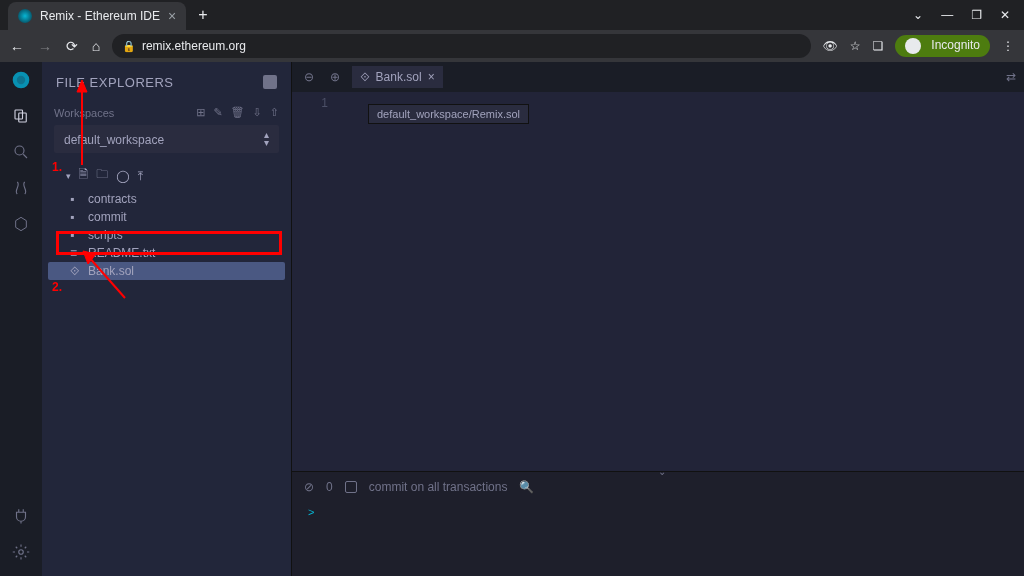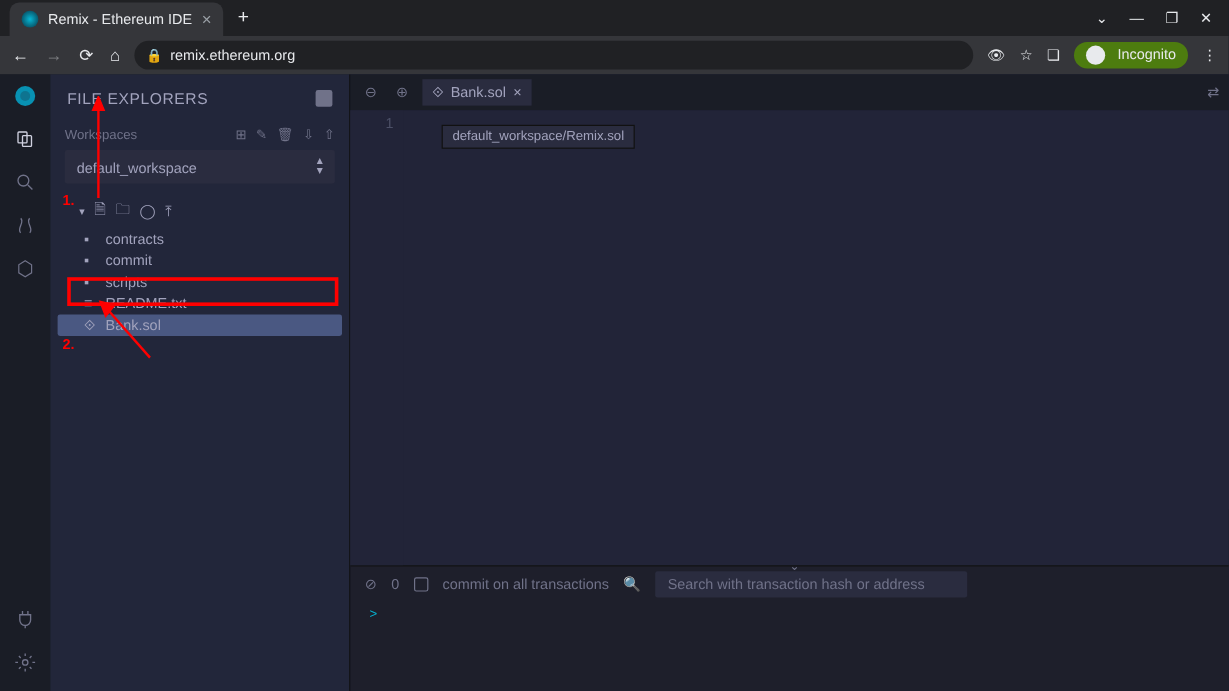--- a/index.html
+++ b/index.html
@@ -225,21 +225,20 @@
     </div>
 
     <div class="terminal">
       <div class="term-toolbar">
         <span class="term-caret">⌄</span>
         <span>⊘</span>
         <span>0</span>
         <span class="term-cb"></span>
         <span>commit on all transactions</span>
         <span>🔍</span>
-        <div class="term-search">Search with transaction hash or address</div>
       </div>
       <div class="term-body">
         <div class="carrot">&gt;</div>
       </div>
     </div>
   </div>
 </div>
 
 <span class="anno" style="top:160px; left:52px;">1.</span>
 <span class="anno" style="top:280px; left:52px;">2.</span>

